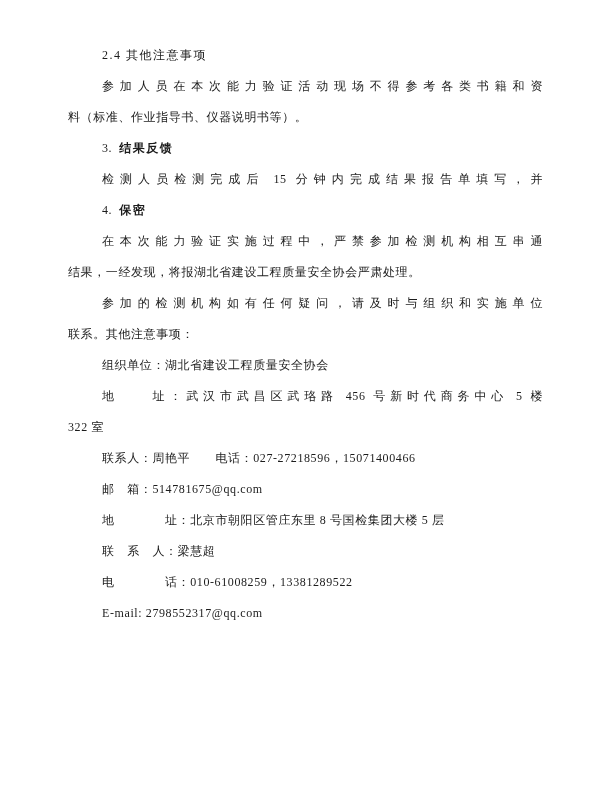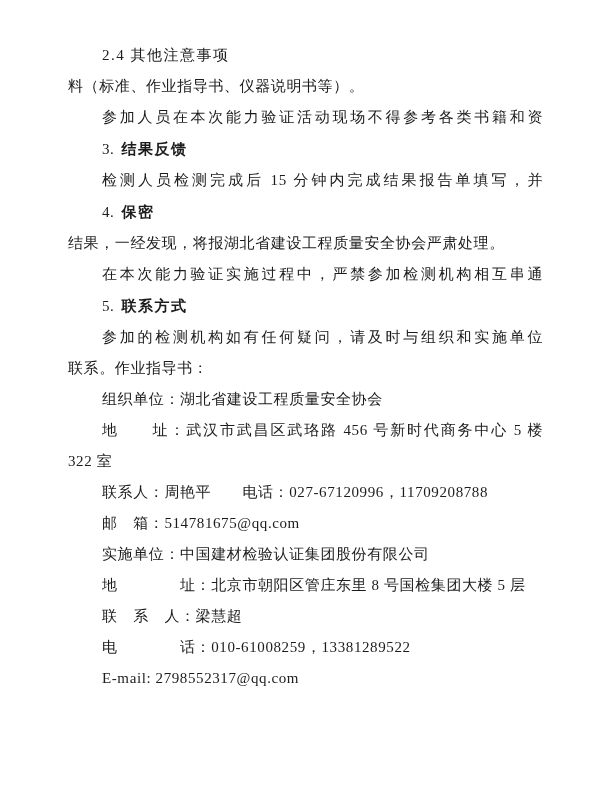--- a/index.html
+++ b/index.html
@@ -10,21 +10,21 @@
     background: #ffffff;
     color: #1c1c1c;
     font-family: "Liberation Serif", serif;
     overflow: hidden;
     box-sizing: border-box;
   }
   .content {
     padding: 40px 57px 0 68px;
   }
   .line {
-    font-size: 15px;
+    font-size: 12px;
     line-height: 31px;
     min-height: 31px;
     letter-spacing: 0.6px;
     white-space: normal;
   }
   .indent { text-indent: 34px; }
   .jl {
     text-align: justify;
     text-align-last: justify;
   }
@@ -41,50 +41,46 @@
   .sub { letter-spacing: 1.5px; }
 </style>
 </head>
 <body>
 
 <div class="page">
   <div class="content">
 
     <div class="line indent sub">2.4 其他注意事项</div>
 
+    <div class="line indent jl">参加人员在本次能力验证活动现场不得参考各类书籍和资</div>
     <div class="line">料（标准、作业指导书、仪器说明书等）。</div>
-    <div class="line indent jl">参加人员在本次能力验证活动现场不得参考各类书籍和资</div>
 
     <div class="line heading">
       <span class="hnum">3.</span><span class="hlabel">结果反馈</span>
     </div>
 
     <div class="line indent jl">检测人员检测完成后 15 分钟内完成结果报告单填写，并</div>
 
     <div class="line heading">
       <span class="hnum">4.</span><span class="hlabel">保密</span>
     </div>
 
+    <div class="line indent jl">在本次能力验证实施过程中，严禁参加检测机构相互串通</div>
     <div class="line">结果，一经发现，将报湖北省建设工程质量安全协会严肃处理。</div>
-    <div class="line indent jl">在本次能力验证实施过程中，严禁参加检测机构相互串通</div>
 
-    <div class="line heading">
-      <span class="hnum">5.</span><span class="hlabel">联系方式</span>
-    </div>
 
     <div class="line indent jl">参加的检测机构如有任何疑问，请及时与组织和实施单位</div>
-    <div class="line">联系。作业指导书：</div>
+    <div class="line">联系。其他注意事项：</div>
 
     <div class="line indent">组织单位：湖北省建设工程质量安全协会</div>
     <div class="line indent jl">地　　址：武汉市武昌区武珞路 456 号新时代商务中心 5 楼</div>
     <div class="line">322 室</div>
-    <div class="line indent">联系人：周艳平　　电话：027-67120996，11709208788</div>
+    <div class="line indent">联系人：周艳平　　电话：027-27218596，15071400466</div>
     <div class="line indent">邮　箱：514781675@qq.com</div>
 
-    <div class="line indent">实施单位：中国建材检验认证集团股份有限公司</div>
     <div class="line indent">地　　　　址：北京市朝阳区管庄东里 8 号国检集团大楼 5 层</div>
     <div class="line indent">联　系　人：梁慧超</div>
     <div class="line indent">电　　　　话：010-61008259，13381289522</div>
     <div class="line indent">E-mail: 2798552317@qq.com</div>
 
   </div>
 
 </div>
 
 </body></html>

